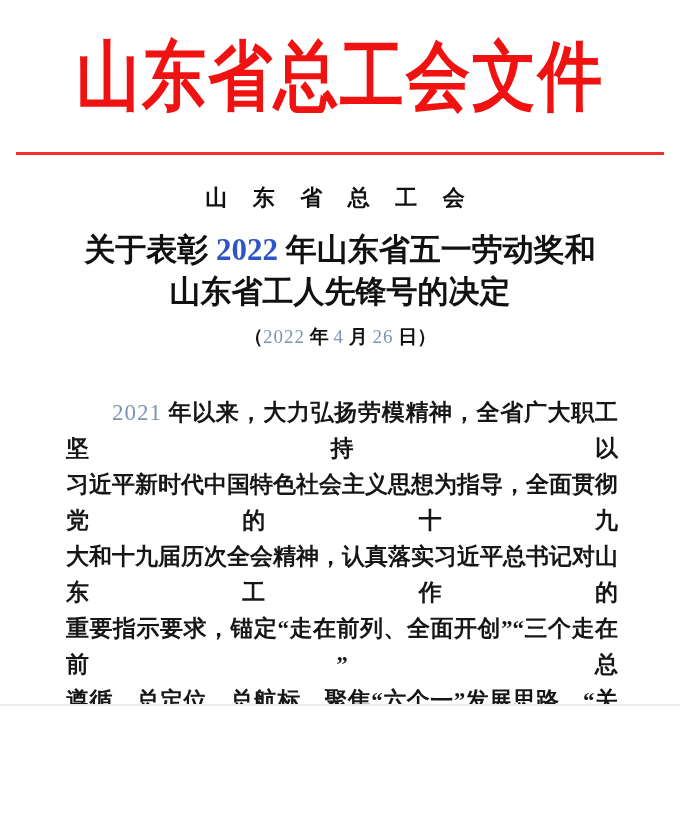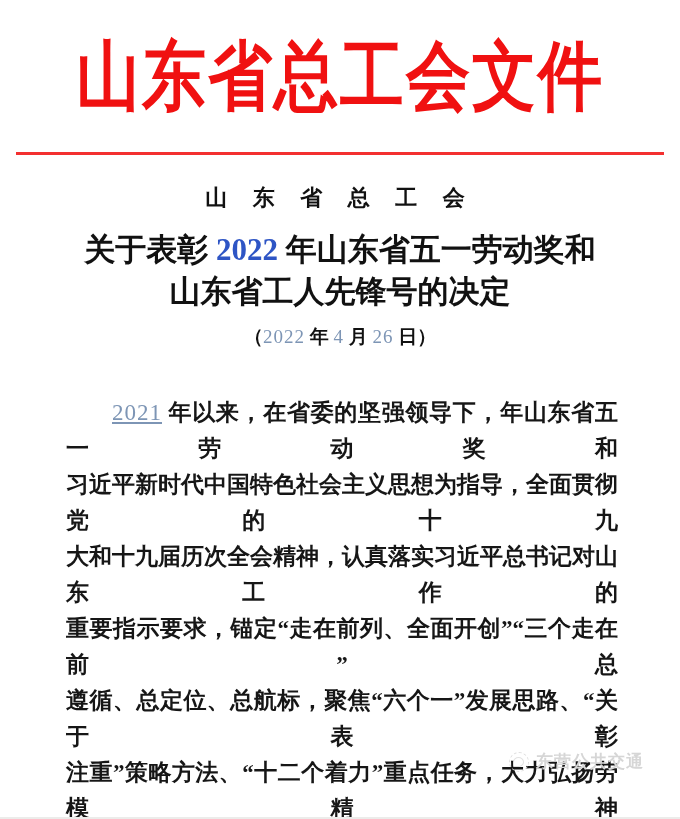--- a/index.html
+++ b/index.html
@@ -1,20 +1,20 @@
 <!DOCTYPE html>
 <html style="--header-red: #f01111; --divider-red: #f33030; --number-blue-strong: #2e55c5; --number-blue-soft: #7d95b5; --text-black: #161616; --watermark-gray: #d6d6d6;"><head>
 <meta charset="utf-8">
 <style>
   * { box-sizing: border-box; }
   html, body { margin: 0; padding: 0; background: #ffffff; }
   .page {
     position: relative;
     width: 680px;
-    height: 819px;
+    height: 706px;
     margin: 0 auto;
     background: #ffffff;
     overflow: hidden;
     font-family: "Liberation Serif", "DejaVu Serif", serif;
     color: #111111;
   }
 
   
   .red-title {
     margin: 26px 10px 0;
@@ -93,21 +93,20 @@
     line-height: 36px;
     text-align: justify;
     text-align-last: justify;
     text-justify: inter-character;
   }
   .body-text p.first { text-indent: 2em; }
   .body-text .num {
     color: var(--number-blue-soft, #7d95b5);
     font-weight: normal;
     letter-spacing: 1px;
-    text-decoration: underline;
   }
 
   
   .watermark {
     position: absolute;
     top: 750px;
     right: 36px;
     display: flex;
     align-items: center;
     gap: 7px;
@@ -160,21 +159,21 @@
 
     <div class="doc-title">山东省工人先锋号的决定</div>
 
     <div class="date-line">
       <span>（</span><span class="num">2022</span><span> 年 </span><span class="num">4</span><span> 月 </span><span class="num">26</span><span> 日</span><span>）</span>
     </div>
   </div>
 
   <div class="body-text">
     <p class="first">
-      <span class="num">2021</span><span> 年以来，在省委的坚强领导下，年山东省五一劳动奖和</span>
+      <span class="num">2021</span><span> 年以来，大力弘扬劳模精神，全省广大职工坚持以</span>
     </p>
     <p>习近平新时代中国特色社会主义思想为指导，全面贯彻党的十九</p>
     <p>大和十九届历次全会精神，认真落实习近平总书记对山东工作的</p>
     <p>重要指示要求，锚定“走在前列、全面开创”“三个走在前”总</p>
     <p>遵循、总定位、总航标，聚焦“六个一”发展思路、“关于表彰</p>
     <p>注重”策略方法、“十二个着力”重点任务，大力弘扬劳模精神</p>
 
   </div>
 
   <div class="watermark">

